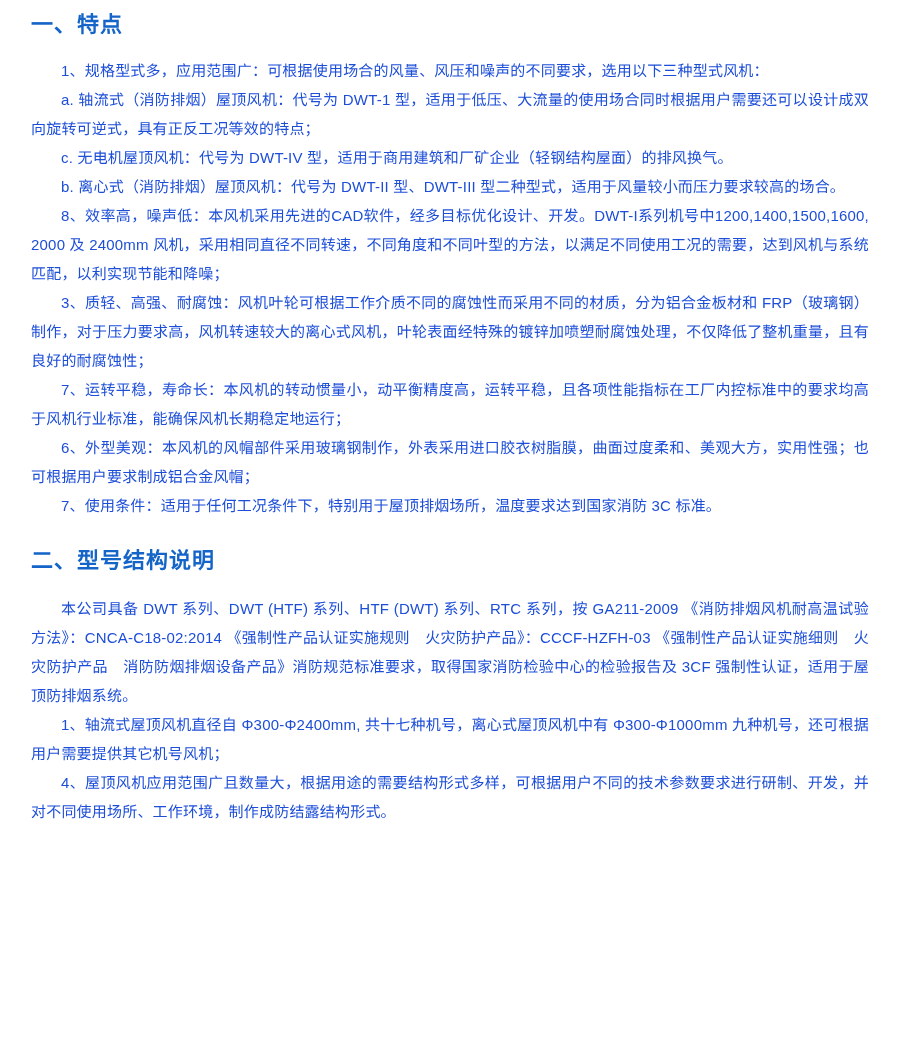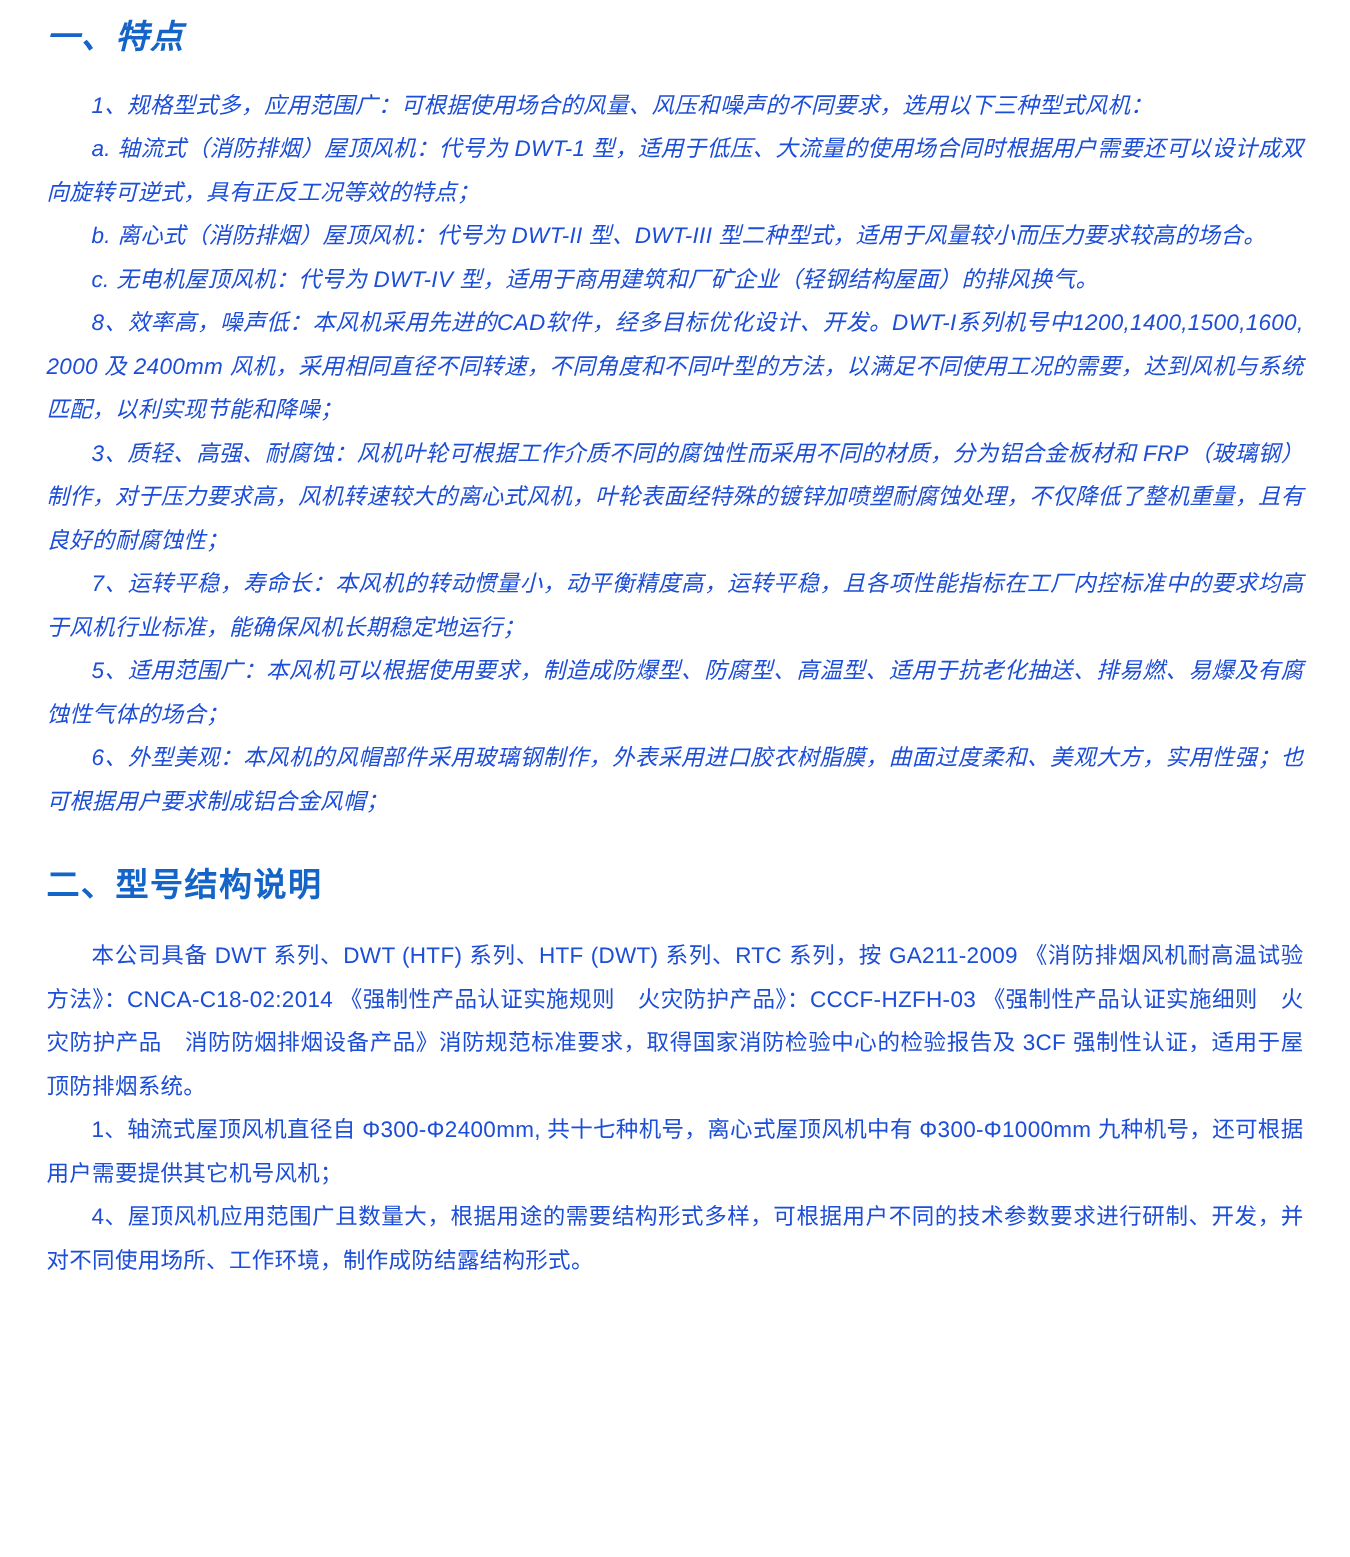--- a/index.html
+++ b/index.html
@@ -39,40 +39,39 @@
     text-justify: inter-ideograph;
     text-indent: 2em;
     letter-spacing: 0.2px;
     word-break: break-all;
   }
   section {
     margin: 0;
   }
   .sec-features {
     margin-bottom: 6px;
-    font-style: italic;
   }
 </style>
 </head>
 <body>
 
 <div class="doc">
 
   <section class="sec-features">
     <h2 class="sec-title">一、特点</h2>
     <div class="paras">
         <p>1、规格型式多，应用范围广：可根据使用场合的风量、风压和噪声的不同要求，选用以下三种型式风机：</p>
         <p>a. 轴流式（消防排烟）屋顶风机：代号为 DWT-1 型，适用于低压、大流量的使用场合同时根据用户需要还可以设计成双向旋转可逆式，具有正反工况等效的特点；</p>
+        <p>c. 无电机屋顶风机：代号为 DWT-IV 型，适用于商用建筑和厂矿企业（轻钢结构屋面）的排风换气。</p>
         <p>b. 离心式（消防排烟）屋顶风机：代号为 DWT-II 型、DWT-III 型二种型式，适用于风量较小而压力要求较高的场合。</p>
-        <p>c. 无电机屋顶风机：代号为 DWT-IV 型，适用于商用建筑和厂矿企业（轻钢结构屋面）的排风换气。</p>
         <p>8、效率高，噪声低：本风机采用先进的CAD软件，经多目标优化设计、开发。DWT-I系列机号中1200,1400,1500,1600,2000 及 2400mm 风机，采用相同直径不同转速，不同角度和不同叶型的方法，以满足不同使用工况的需要，达到风机与系统匹配，以利实现节能和降噪；</p>
         <p>3、质轻、高强、耐腐蚀：风机叶轮可根据工作介质不同的腐蚀性而采用不同的材质，分为铝合金板材和 FRP（玻璃钢）制作，对于压力要求高，风机转速较大的离心式风机，叶轮表面经特殊的镀锌加喷塑耐腐蚀处理，不仅降低了整机重量，且有良好的耐腐蚀性；</p>
         <p>7、运转平稳，寿命长：本风机的转动惯量小，动平衡精度高，运转平稳，且各项性能指标在工厂内控标准中的要求均高于风机行业标准，能确保风机长期稳定地运行；</p>
-        <p>5、适用范围广：本风机可以根据使用要求，制造成防爆型、防腐型、高温型、适用于抗老化抽送、排易燃、易爆及有腐蚀性气体的场合；</p>
         <p>6、外型美观：本风机的风帽部件采用玻璃钢制作，外表采用进口胶衣树脂膜，曲面过度柔和、美观大方，实用性强；也可根据用户要求制成铝合金风帽；</p>
+        <p>7、使用条件：适用于任何工况条件下，特别用于屋顶排烟场所，温度要求达到国家消防 3C 标准。</p>
       </div>
   </section>
 
   <section class="sec-model">
     <h2 class="sec-title">二、型号结构说明</h2>
     <div class="paras">
         <p>本公司具备 DWT 系列、DWT (HTF) 系列、HTF (DWT) 系列、RTC 系列，按 GA211-2009 《消防排烟风机耐高温试验方法》：CNCA-C18-02:2014 《强制性产品认证实施规则　火灾防护产品》：CCCF-HZFH-03 《强制性产品认证实施细则　火灾防护产品　消防防烟排烟设备产品》消防规范标准要求，取得国家消防检验中心的检验报告及 3CF 强制性认证，适用于屋顶防排烟系统。</p>
         <p>1、轴流式屋顶风机直径自 Φ300-Φ2400mm, 共十七种机号，离心式屋顶风机中有 Φ300-Φ1000mm 九种机号，还可根据用户需要提供其它机号风机；</p>
         <p>4、屋顶风机应用范围广且数量大，根据用途的需要结构形式多样，可根据用户不同的技术参数要求进行研制、开发，并对不同使用场所、工作环境，制作成防结露结构形式。</p>
       </div>

